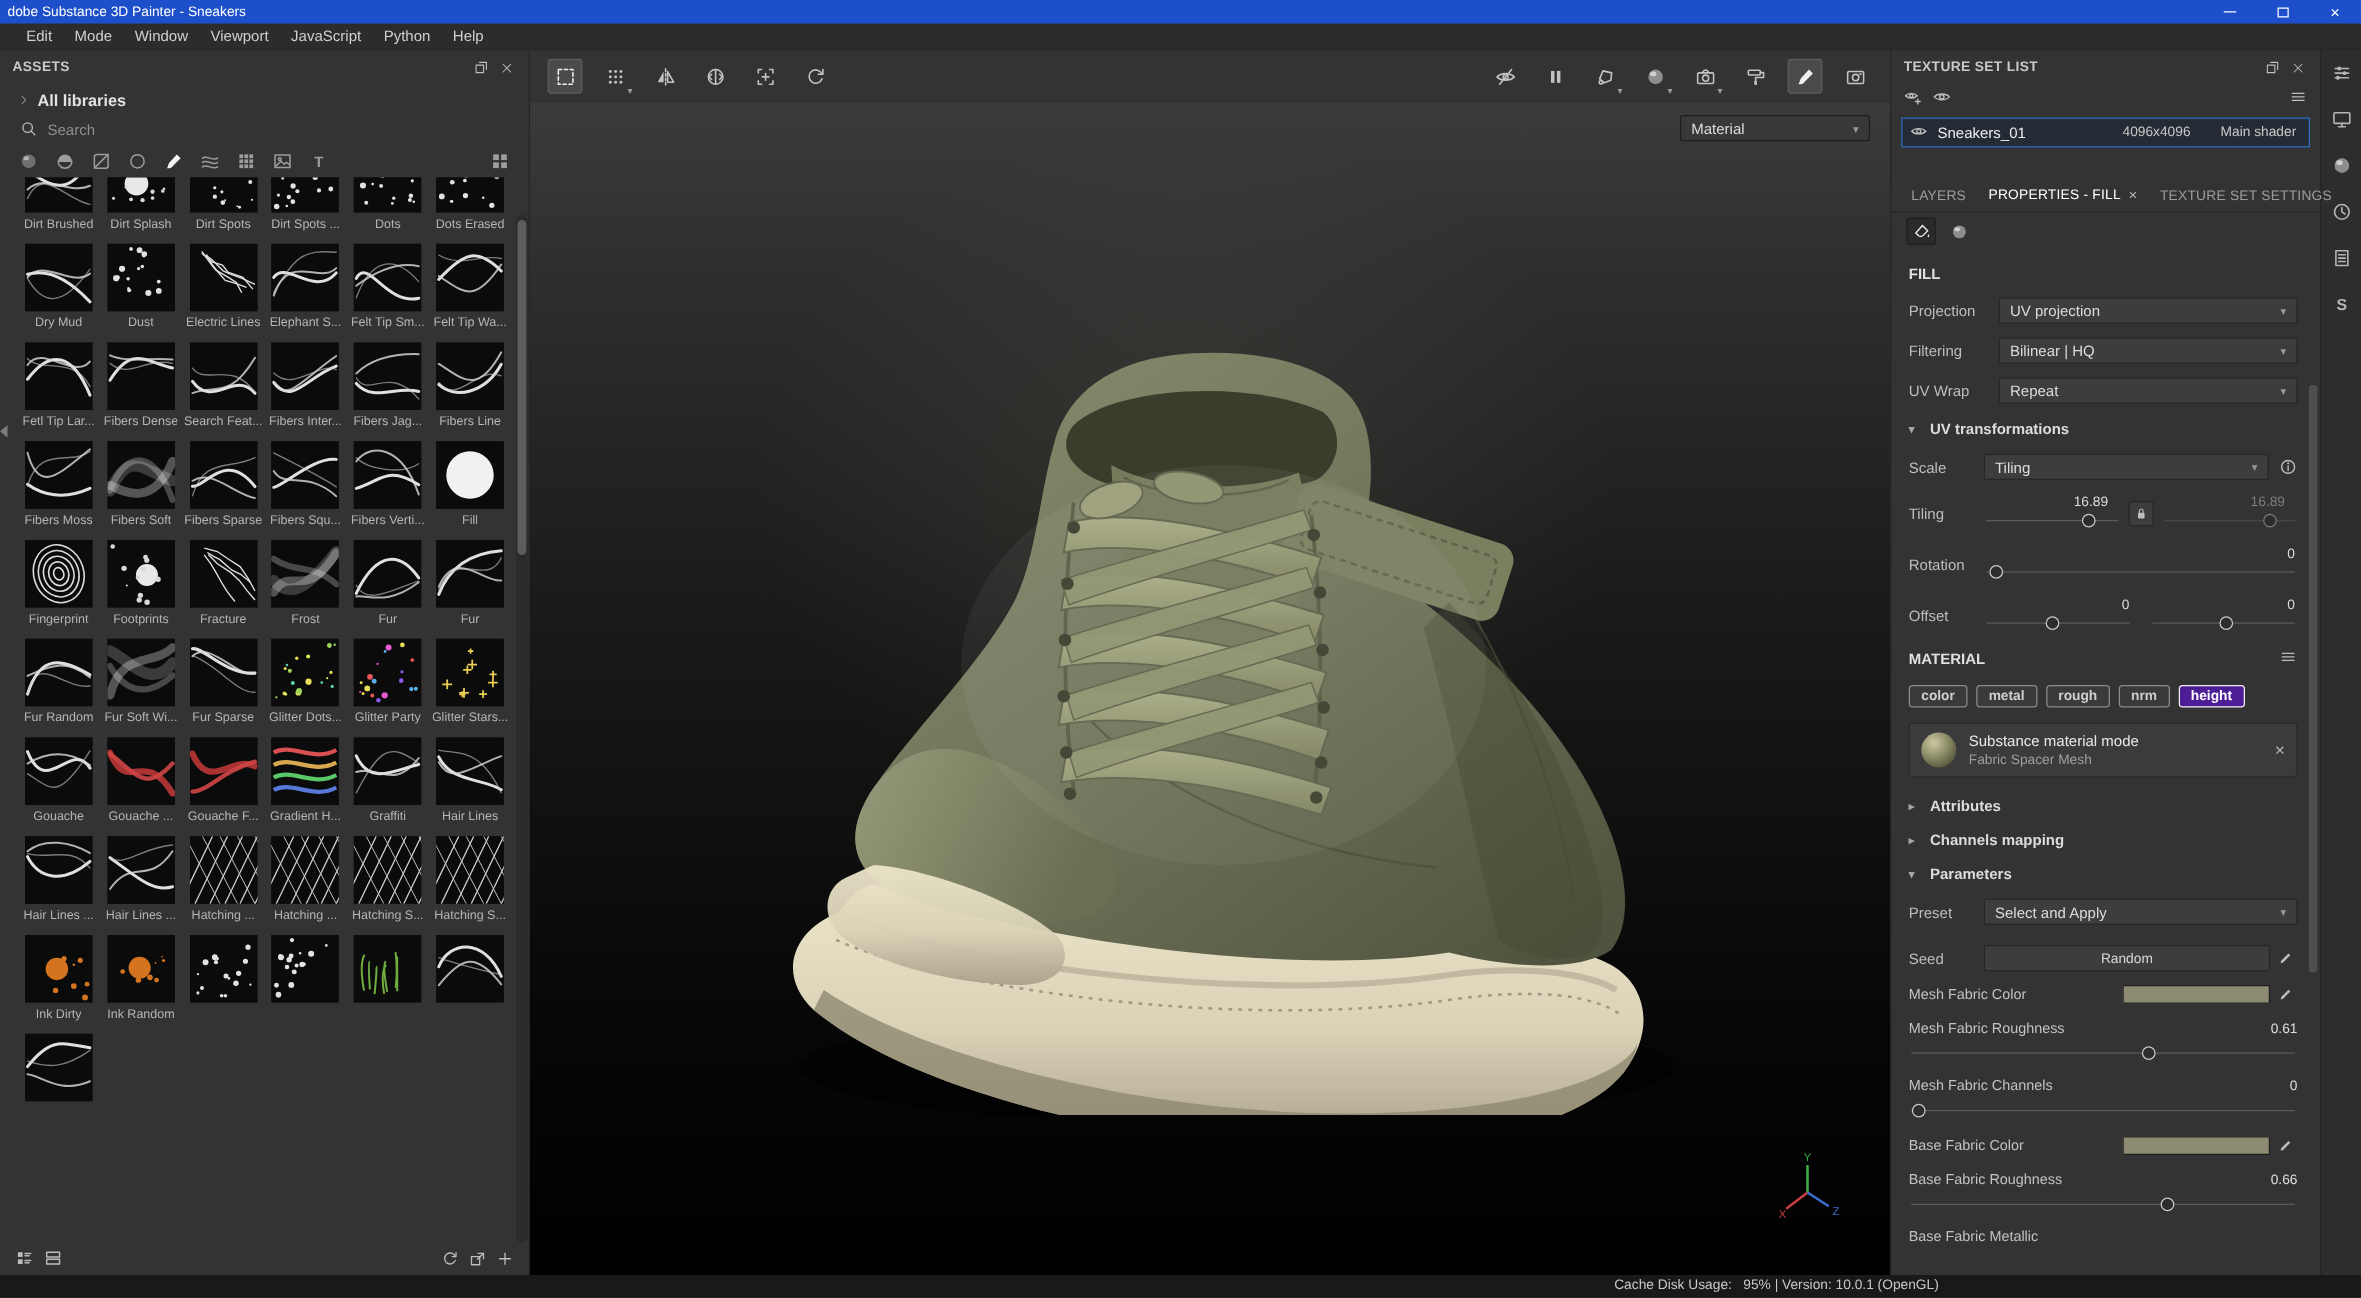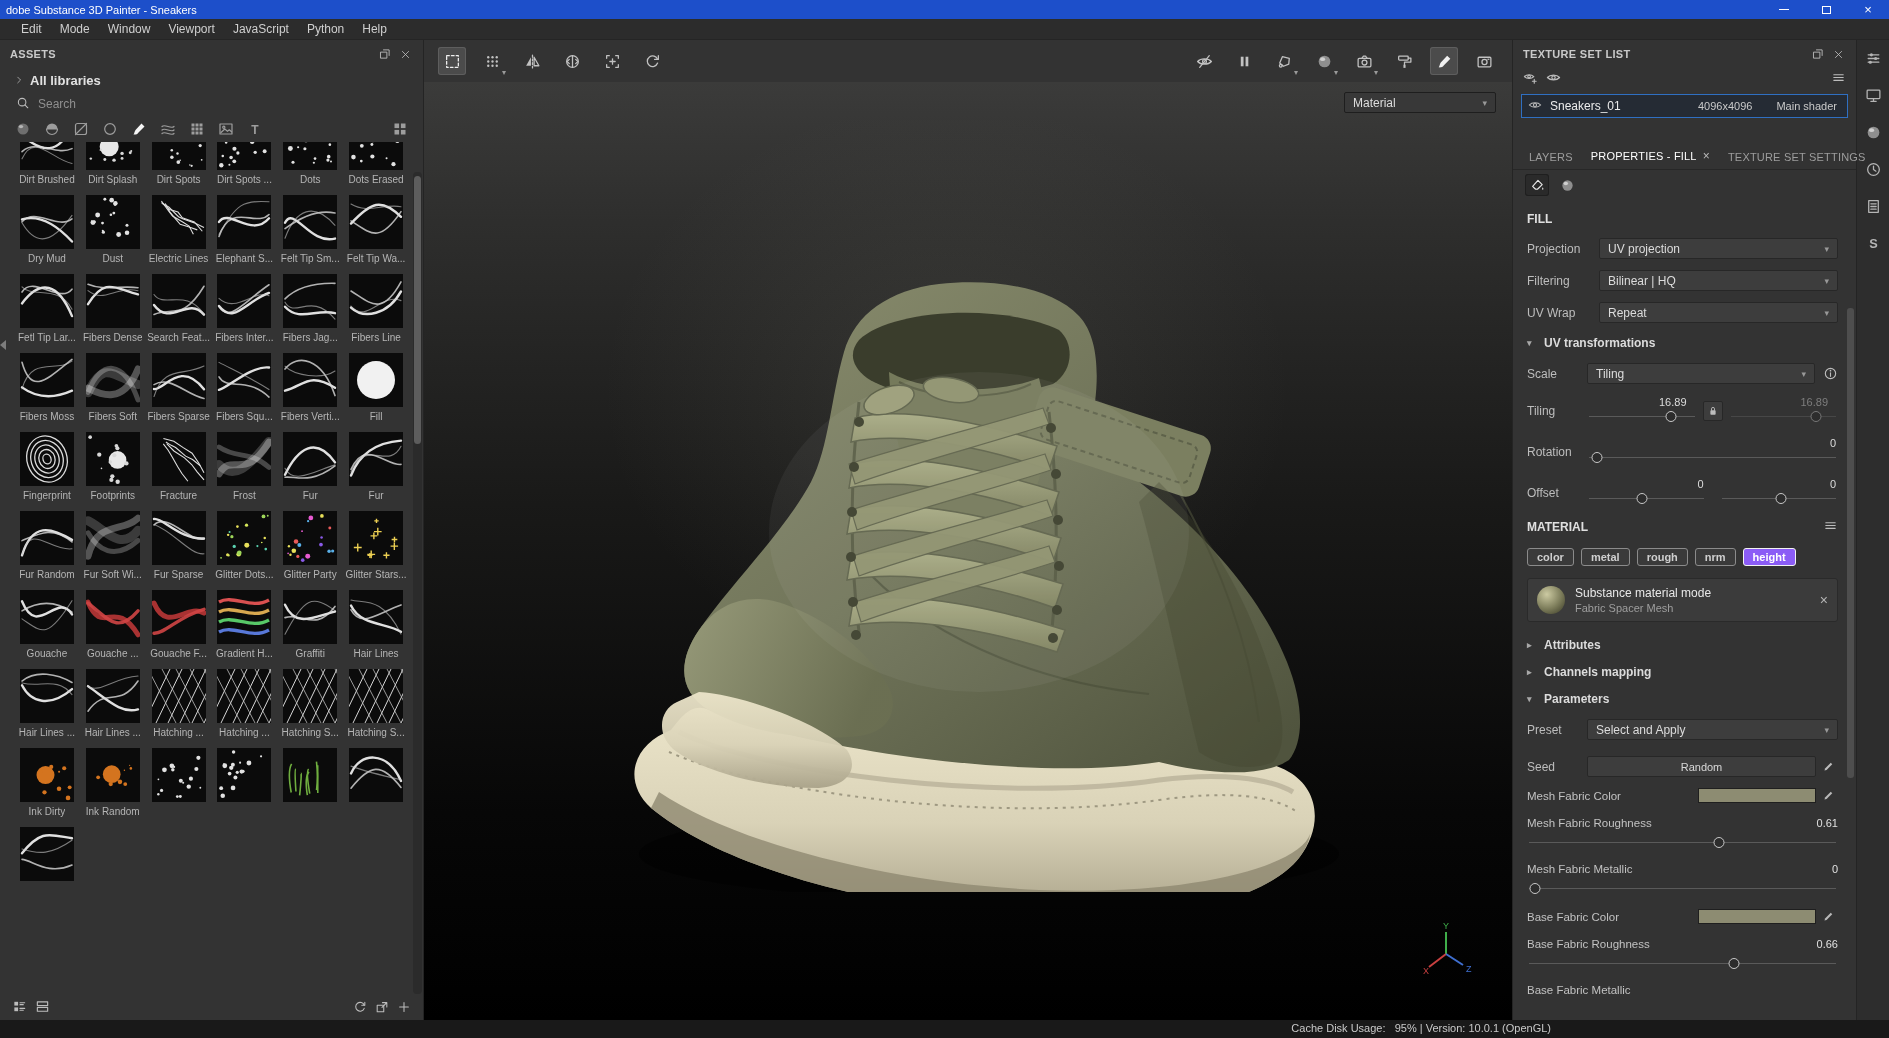--- a/index.html
+++ b/index.html
@@ -82,21 +82,21 @@
 .slider.dim .s-val{color:#7d7d7d;}
 .slider.dim .s-knob{border-color:#777;}
 .slider.dim .s-track{background:#474747;}
 .slider.full{height:16px;}
 .slider.full .s-track{bottom:5px;}
 .slider.full .s-knob{bottom:0px;}
 .lock-btn{width:20px;height:20px;margin:0 6px 4px 6px;display:flex;align-items:center;justify-content:center;background:#3d3d3d;border:1px solid #272727;border-radius:2px;align-self:flex-end;}
 .offset-gap{width:14px;}
 .chips{display:flex;gap:7px;margin:4px 0 12px;}
 .chip{padding:2px 9px;border:1px solid #8b8b8b;border-radius:3px;font-size:11px;font-weight:bold;color:#cfcfcf;background:#3a3a3a;}
-.chip.active{border-color:#f2f2f2;color:#fff;background:#8b5cf6;}
+.chip.active{border-color:#f2f2f2;color:#fff;background:#4c1d95;}
 .material-box{background:#3b3b3b;border:1px solid #2a2a2a;border-radius:3px;display:flex;align-items:center;gap:10px;padding:7px 9px;margin-bottom:16px;}
 .mat-sphere{width:28px;height:28px;border-radius:50%;background:radial-gradient(circle at 35% 30%, #cccaa2, #7b7b59 55%, #45452f 90%);}
 .mat-title{font-size:12px;color:#e8e8e8;}
 .mat-sub{font-size:11px;color:#9e9e9e;margin-top:2px;}
 .mat-close{margin-left:auto;color:#b5b5b5;font-size:14px;}
 .seed-btn{flex:1;height:21px;background:#3d3d3d;border:1px solid #272727;border-radius:2px;display:flex;align-items:center;justify-content:center;font-size:11px;color:#d8d8d8;}
 .pencil-ic{width:16px;margin-left:6px;display:flex;}
 .swatch{width:118px;height:15px;border:1px solid #1f1f1f;margin-left:auto;}
 .param-row{display:flex;align-items:center;margin-bottom:14px;}
 .param-label{font-size:11.5px;color:#c2c2c2;}
@@ -1401,21 +1401,21 @@
                 <span class="param-label">Mesh Fabric Roughness</span>
                 <span class="pv">0.61</span>
               </div>
               <div class="slider full">
                 <div class="s-track"></div>
                 <div class="s-knob" style="left: 61%;"></div>
               </div>
             </div>
             <div class="param-block">
               <div class="param-top">
-                <span class="param-label">Mesh Fabric Metallic</span>
+                <span class="param-label">Mesh Fabric Channels</span>
                 <span class="pv">0</span>
               </div>
               <div class="slider full">
                 <div class="s-track"></div>
                 <div class="s-knob" style="left: 2%;"></div>
               </div>
             </div>
             <div class="param-row">
               <span class="param-label">Base Fabric Color</span>
               <div class="swatch" style="background: rgb(141, 140, 114);"></div>

